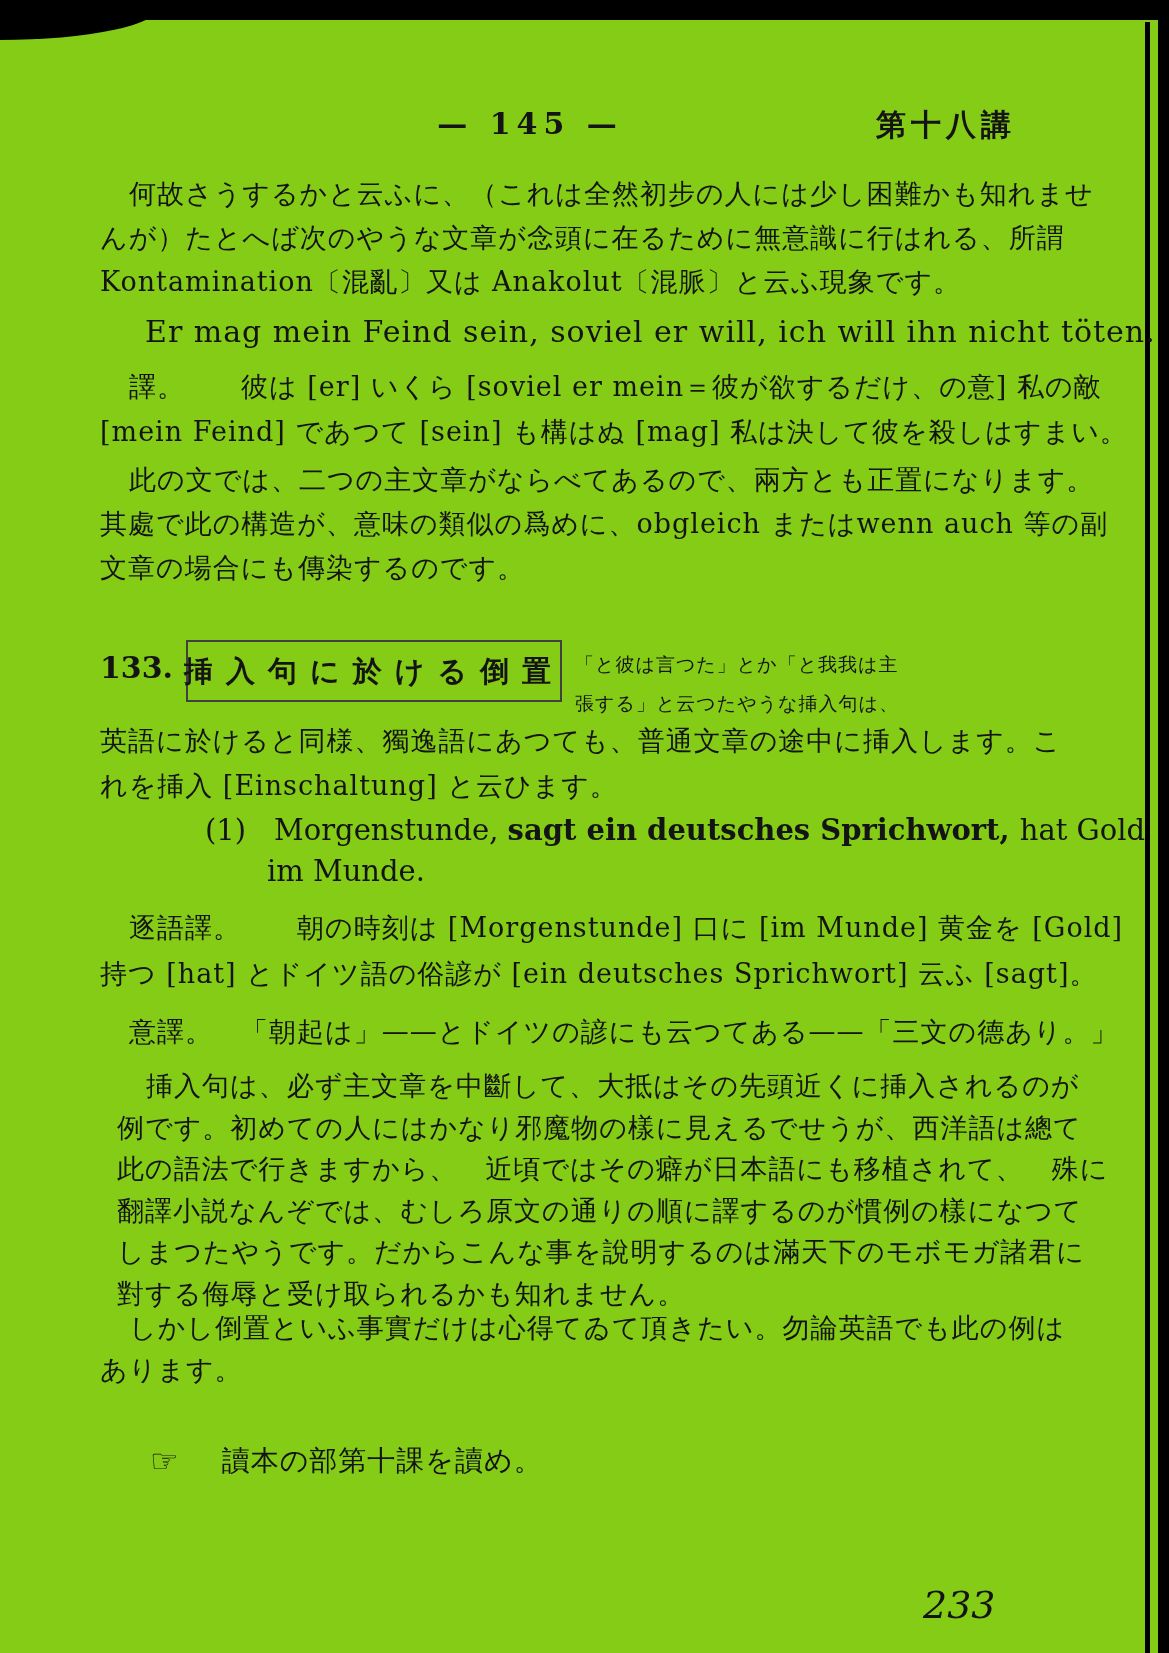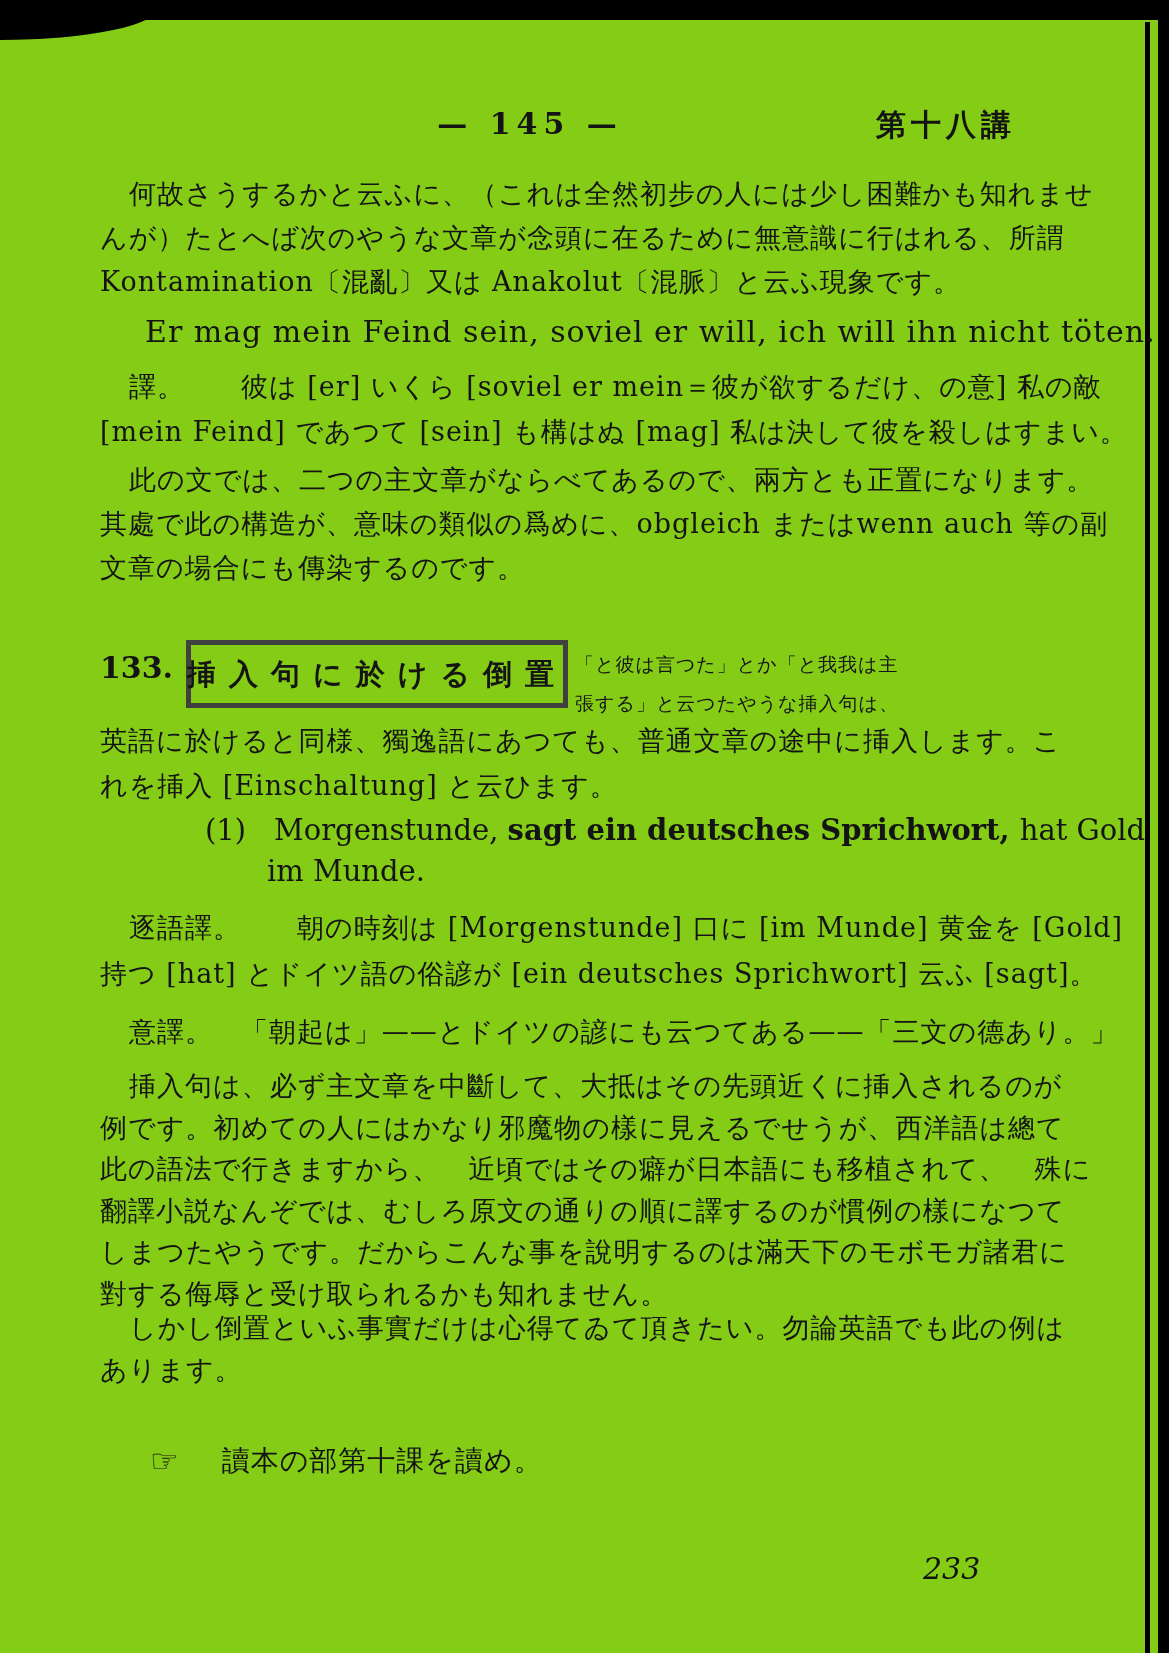--- a/index.html
+++ b/index.html
@@ -25,30 +25,30 @@
 
   .header-num{position:absolute;top:106px;left:430px;width:200px;text-align:center;
     font-size:30px;font-weight:bold;letter-spacing:6px;}
   .header-lesson{position:absolute;top:110px;left:876px;font-size:30px;font-weight:bold;letter-spacing:5px;}
 
   .de{font-family:"DejaVu Serif","Liberation Serif",serif;}
   .german-standalone{position:absolute;left:145px;top:314px;font-size:30px;letter-spacing:1px;}
 
   .sec-num{position:absolute;left:100px;top:650px;font-size:30px;font-weight:bold;}
   .sec-box{position:absolute;left:186px;top:640px;width:372px;height:58px;
-    border:5px solid #404040;display:flex;align-items:center;justify-content:center;}
+    border:2px solid #404040;display:flex;align-items:center;justify-content:center;}
   .sec-box-title{font-size:29px;font-weight:bold;letter-spacing:13px;white-space:nowrap;}
   .sec-side{position:absolute;left:575px;top:645px;font-size:19px;line-height:39px;}
 
   .example{position:absolute;left:205px;top:810px;font-size:29px;line-height:41px;}
   .example .num{margin-right:28px;letter-spacing:0;}
   .example .emph{font-weight:bold;margin-top:12px;}
   .example .l2{padding-left:62px;}
 
-  .footer-num{position:absolute;left:923px;top:1551px;font-size:30px;font-style:italic;
+  .footer-num{position:absolute;left:923px;top:1583px;font-size:38px;font-style:italic;
     font-family:"DejaVu Serif","Liberation Serif",serif;}
   .manicule{font-size:32px;margin-right:42px;position:relative;top:2px;}
 </style>
 </head>
 <body>
 
 <div class="page">
 
   <div class="top-band"></div>
   <div class="top-band-left"></div>
@@ -99,21 +99,21 @@
 
   <div class="block jp" style="top:905px;line-height:46px;">
     <div class="line indent">逐語譯。　　朝の時刻は [Morgenstunde] 口に [im Munde] 黄金を [Gold]</div>
     <div class="line">持つ [hat] とドイツ語の俗諺が [ein deutsches Sprichwort] 云ふ [sagt]。</div>
   </div>
 
   <div class="block jp indent" style="top:1012px;line-height:40px;">
     <div class="line">意譯。　「朝起は」——とドイツの諺にも云つてある——「三文の德あり。」</div>
   </div>
 
-  <div class="block jp" style="top:1065px;line-height:41.5px;">
+  <div class="block jp" style="top:1065px;line-height:41.5px;margin-left:17px;">
     <div class="line indent">挿入句は、必ず主文章を中斷して、大抵はその先頭近くに挿入されるのが</div>
     <div class="line">例です。初めての人にはかなり邪魔物の樣に見えるでせうが、西洋語は總て</div>
     <div class="line">此の語法で行きますから、　近頃ではその癖が日本語にも移植されて、　殊に</div>
     <div class="line">翻譯小説なんぞでは、むしろ原文の通りの順に譯するのが慣例の樣になつて</div>
     <div class="line">しまつたやうです。だからこんな事を說明するのは滿天下のモボモガ諸君に</div>
     <div class="line">對する侮辱と受け取られるかも知れません。</div>
   </div>
 
   <div class="block jp" style="top:1307px;line-height:42px;">
     <div class="line indent">しかし倒置といふ事實だけは心得てゐて頂きたい。勿論英語でも此の例は</div>

